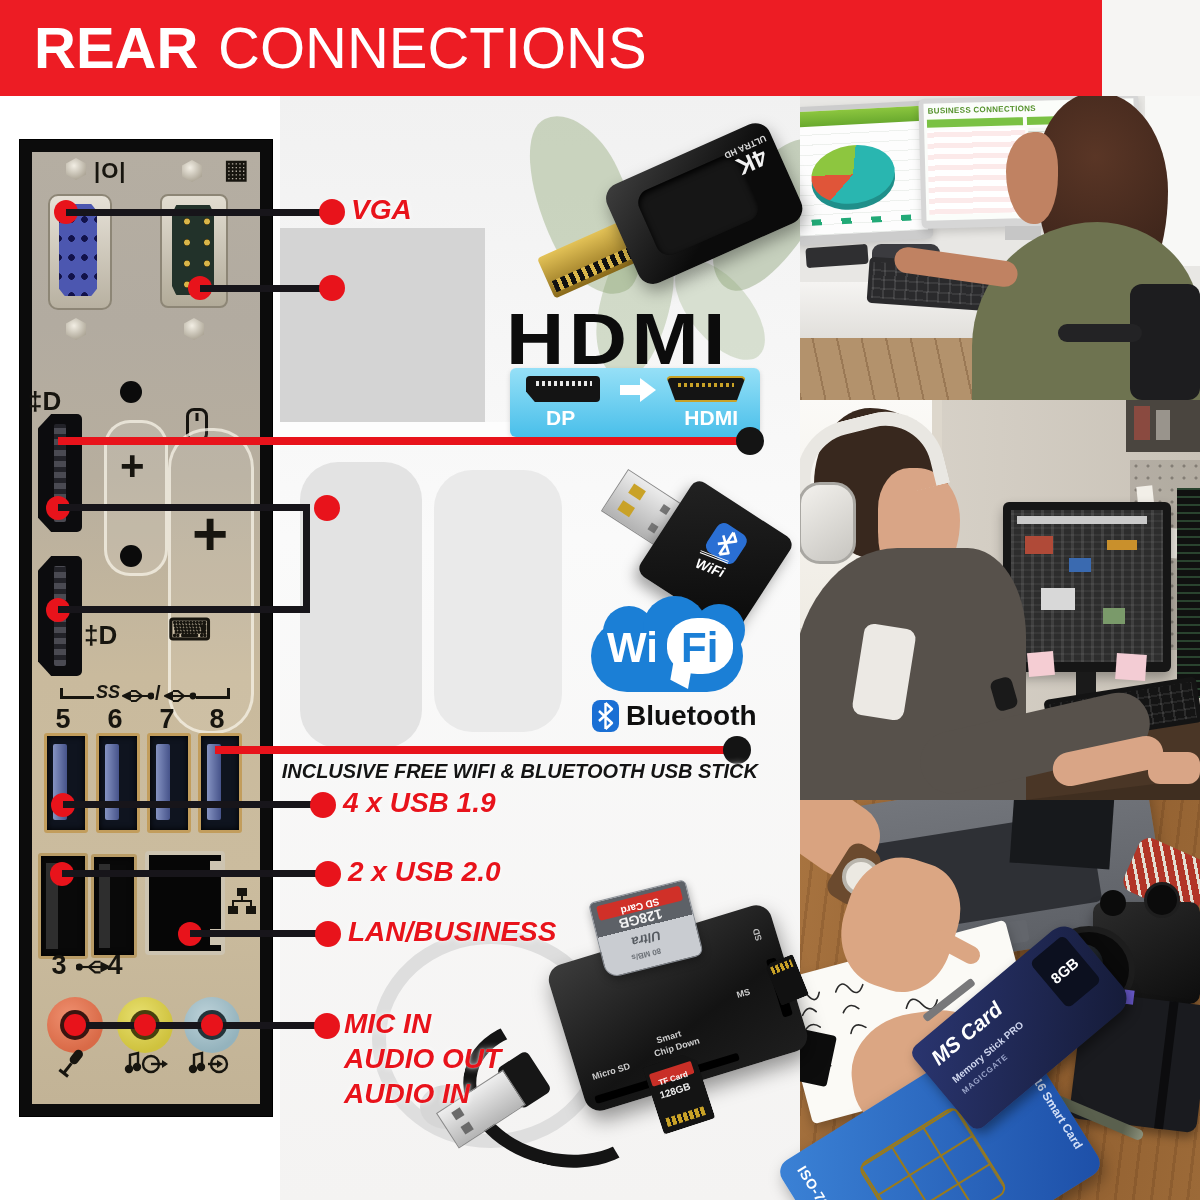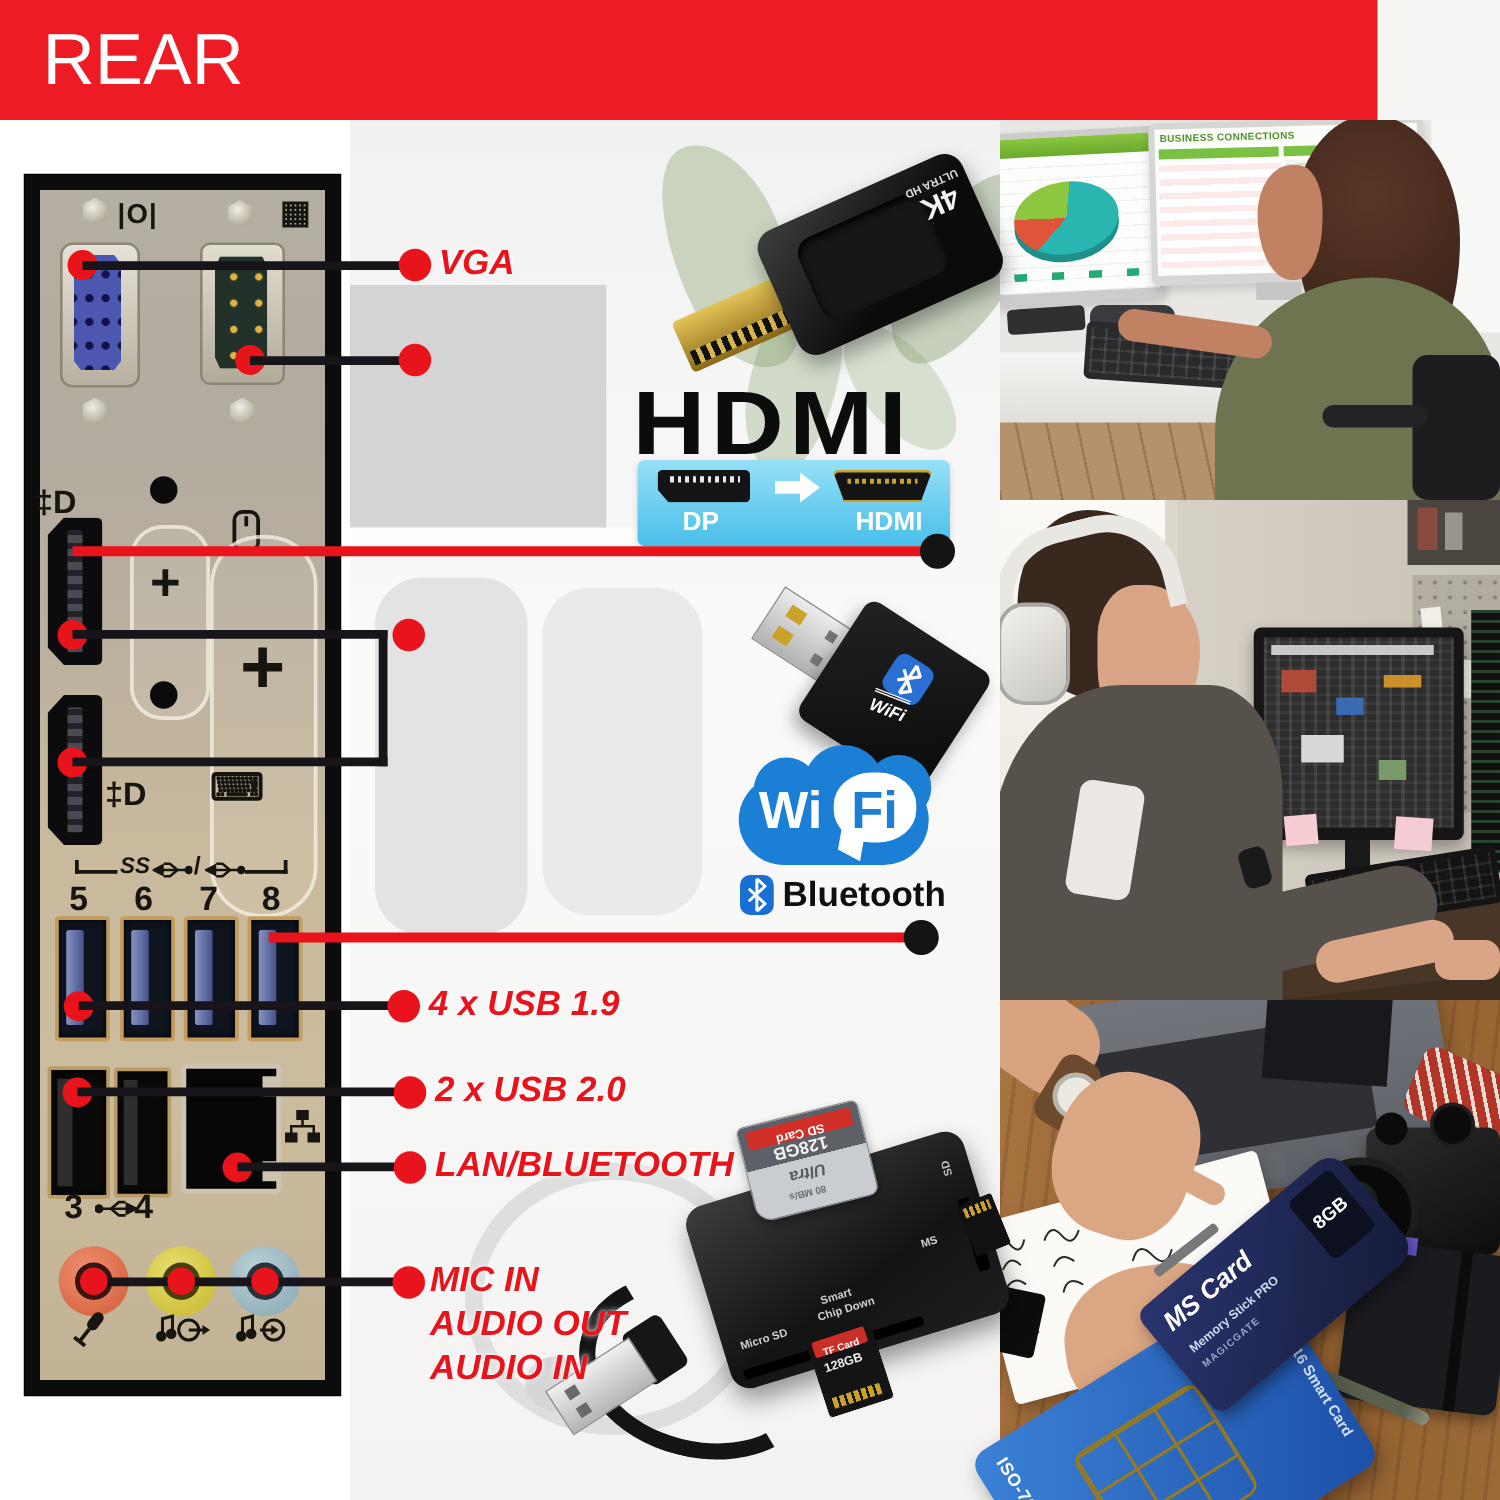--- a/index.html
+++ b/index.html
@@ -182,21 +182,22 @@
         <g fill="none" stroke="#2f2f33" stroke-width="3">
           <path d="M38 26 q18 -10 34 2 q10 10 6 28 q-4 18 -20 22 q-16 4 -24 -8 q-8 -14 -2 -28 z"></path>
           <path d="M40 40 q6 6 0 12 M64 40 q6 6 0 12 M42 66 q12 8 22 0"></path>
         </g>
         <path d="M40 74 q14 10 26 2" fill="none" stroke="#c03028" stroke-width="3"></path>
       </svg>
     </div>
   </div>
 
   <div class="abs" style="left:0;top:0;width:1102px;height:96px;background:#ed1c24;">
-    <span style="position:absolute;left:34px;top:14px;font-size:58px;font-weight:400;color:#fff;letter-spacing:0;">REAR</span>
+    <span style="position:absolute;left:34px;top:14px;font-size:58px;font-weight:700;color:#fff;letter-spacing:0;">REAR</span>
+    <span style="position:absolute;left:218px;top:14px;font-size:58px;font-weight:400;color:#fff;">CONNECTIONS</span>
   </div>
 
   <div class="abs" style="left:20px;top:140px;width:252px;height:976px;box-sizing:border-box;border:12px solid #0c0c0c;background:linear-gradient(180deg,#b5aea2 0%,#b2aba0 18%,#b7ae9e 34%,#c9ba9d 55%,#cbbc9e 76%,#c2b396 100%);box-shadow:0 0 0 1px #000;"></div>
 
   <span class="picon" style="left:94px;top:158px;font-size:22px;letter-spacing:1px;">|O|</span>
   <span class="picon" style="left:224px;top:154px;font-size:26px;">▦</span>
 
   <div class="hex" style="left:66px;top:158px;"></div>
   <div class="hex" style="left:66px;top:318px;"></div>
   <div class="abs" style="left:48px;top:194px;width:60px;height:112px;background:linear-gradient(180deg,#e6e1d7,#b8b1a1);border:2px solid #8d8676;border-radius:10px;">
@@ -399,20 +400,21 @@
 
   <div class="abs" style="left:592px;top:700px;width:27px;height:32px;background:#1a6fd4;border-radius:8px;">
     <svg width="27" height="32" viewBox="0 0 27 32">
         <path d="M13.5 3 L13.5 29 M13.5 3 L20 9 L7 21 M13.5 29 L20 23 L7 11" stroke="#fff" stroke-width="2.4" fill="none" stroke-linejoin="round"></path>
       </svg>
   </div>
   <span class="abs" style="left:626px;top:700px;font-size:28px;font-weight:700;color:#0f0f0f;">Bluetooth</span>
 
   <div class="redline" style="left:215px;top:746px;width:520px;"></div>
   <div class="bdot" style="left:723px;top:736px;width:28px;height:28px;"></div>
+  <span class="note" style="right:442px;top:760px;font-size:20px;">INCLUSIVE FREE WIFI &amp; BLUETOOTH USB STICK</span>
 
   <div class="abs" style="left:800px;top:1080px;width:280px;height:175px;background:linear-gradient(120deg,#3b82d6,#1d4fa8);border-radius:14px;transform:rotate(-32deg);box-shadow:0 8px 16px rgba(0,0,0,.35);">
     <div style="position:absolute;left:70px;top:42px;width:112px;height:98px;background:linear-gradient(135deg,#eccb52,#c99a22);border-radius:10px;background-image:linear-gradient(#9a7a1a 2px,transparent 2px),linear-gradient(90deg,#9a7a1a 2px,transparent 2px);background-size:37px 33px;border:2px solid #9a7a1a;"></div>
     <span class="cardtxt" style="left:-52px;top:80px;transform:rotate(90deg);color:#fff;font-weight:700;font-size:14px;letter-spacing:.5px;">ISO-7816 Smart Card</span>
     <span class="cardtxt" style="right:-48px;top:78px;transform:rotate(90deg);color:#e8f0ff;font-weight:700;font-size:12px;opacity:.9;">ISO-7816 Smart Card</span>
   </div>
 
   <div class="abs" style="left:918px;top:973px;width:206px;height:106px;background:linear-gradient(135deg,#2a3570,#151b38);border-radius:10px 18px 18px 10px;transform:rotate(-40deg);box-shadow:0 6px 12px rgba(0,0,0,.4);">
     <span class="cardtxt" style="left:14px;top:12px;color:#fff;font-weight:700;font-style:italic;font-size:21px;">MS Card</span>
     <div style="position:absolute;left:150px;top:10px;width:44px;height:60px;background:#0c101f;border-radius:6px;text-align:center;">
@@ -485,21 +487,21 @@
   <span class="lbl" style="left:343px;top:787px;">4 x USB 1.9</span>
 
   <div class="rdot" style="left:50px;top:862px;width:24px;height:24px;"></div>
   <div class="bline" style="left:62px;top:870px;width:266px;"></div>
   <div class="rdot" style="left:315px;top:861px;width:26px;height:26px;"></div>
   <span class="lbl" style="left:348px;top:856px;">2 x USB 2.0</span>
 
   <div class="rdot" style="left:178px;top:922px;width:24px;height:24px;"></div>
   <div class="bline" style="left:190px;top:930px;width:138px;"></div>
   <div class="rdot" style="left:315px;top:921px;width:26px;height:26px;"></div>
-  <span class="lbl" style="left:348px;top:916px;">LAN/BLUETOOTH</span>
+  <span class="lbl" style="left:348px;top:916px;">LAN/BUSINESS</span>
 
   <div class="bline" style="left:75px;top:1022px;width:250px;"></div>
   <div class="rdot" style="left:64px;top:1014px;width:22px;height:22px;"></div>
   <div class="rdot" style="left:134px;top:1014px;width:22px;height:22px;"></div>
   <div class="rdot" style="left:201px;top:1014px;width:22px;height:22px;"></div>
   <div class="rdot" style="left:314px;top:1013px;width:26px;height:26px;"></div>
   <span class="lbl" style="left:344px;top:1008px;">MIC IN</span>
   <span class="lbl" style="left:344px;top:1043px;">AUDIO OUT</span>
   <span class="lbl" style="left:344px;top:1078px;">AUDIO IN</span>
 

